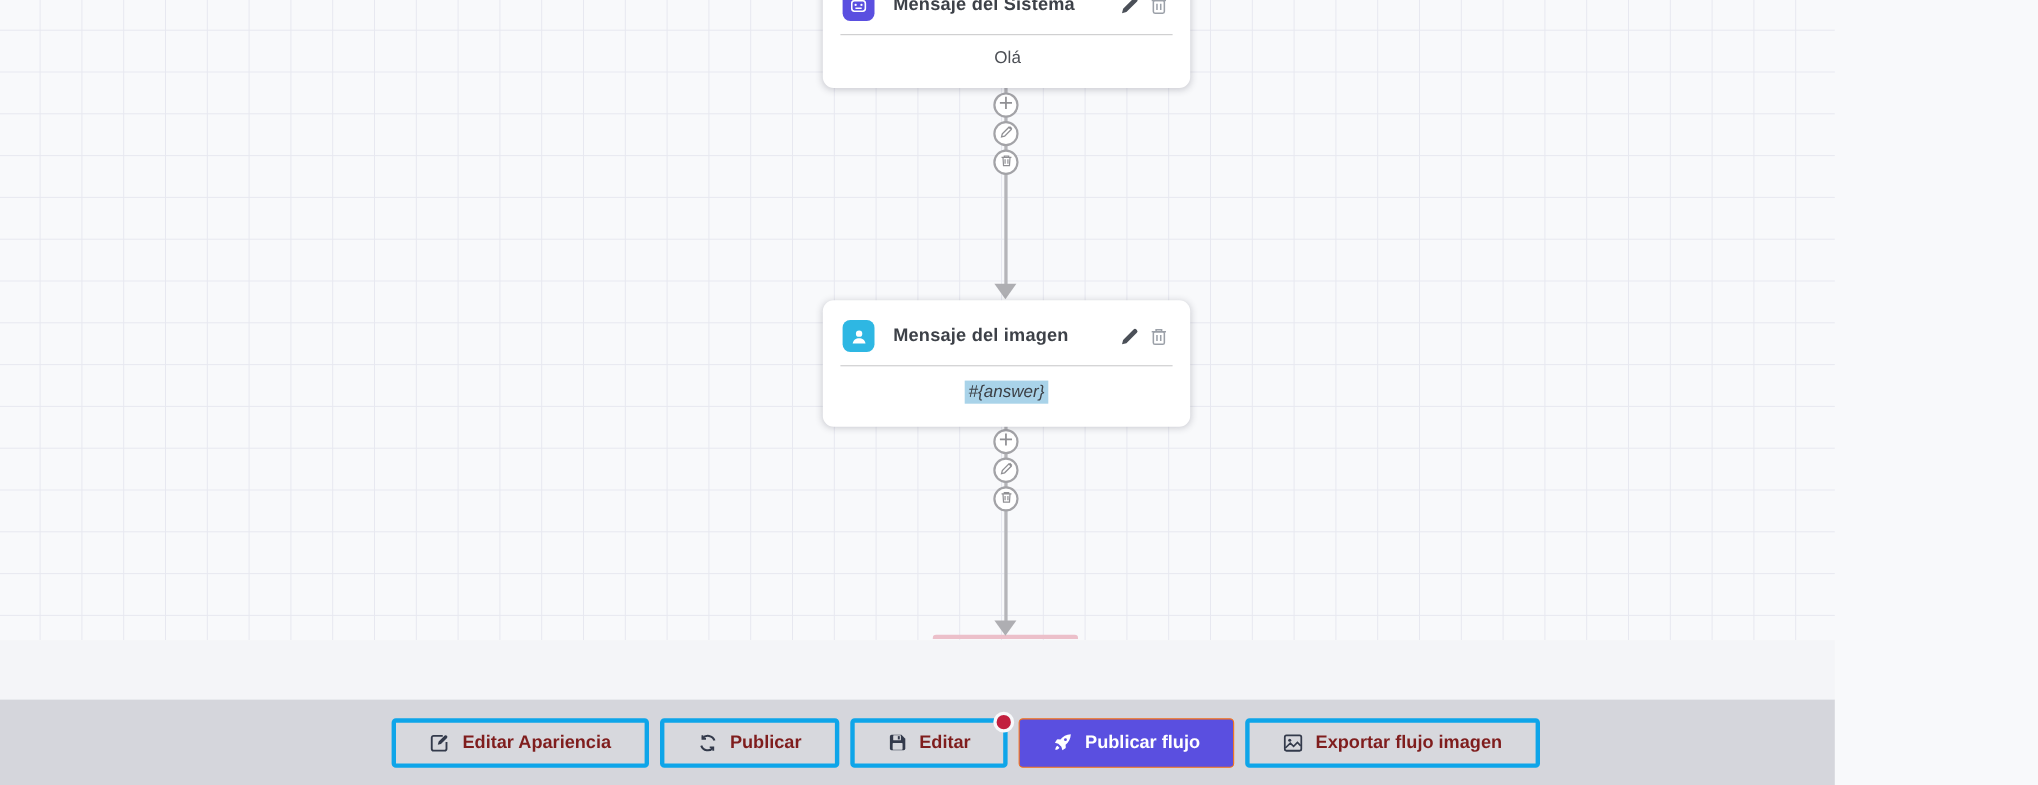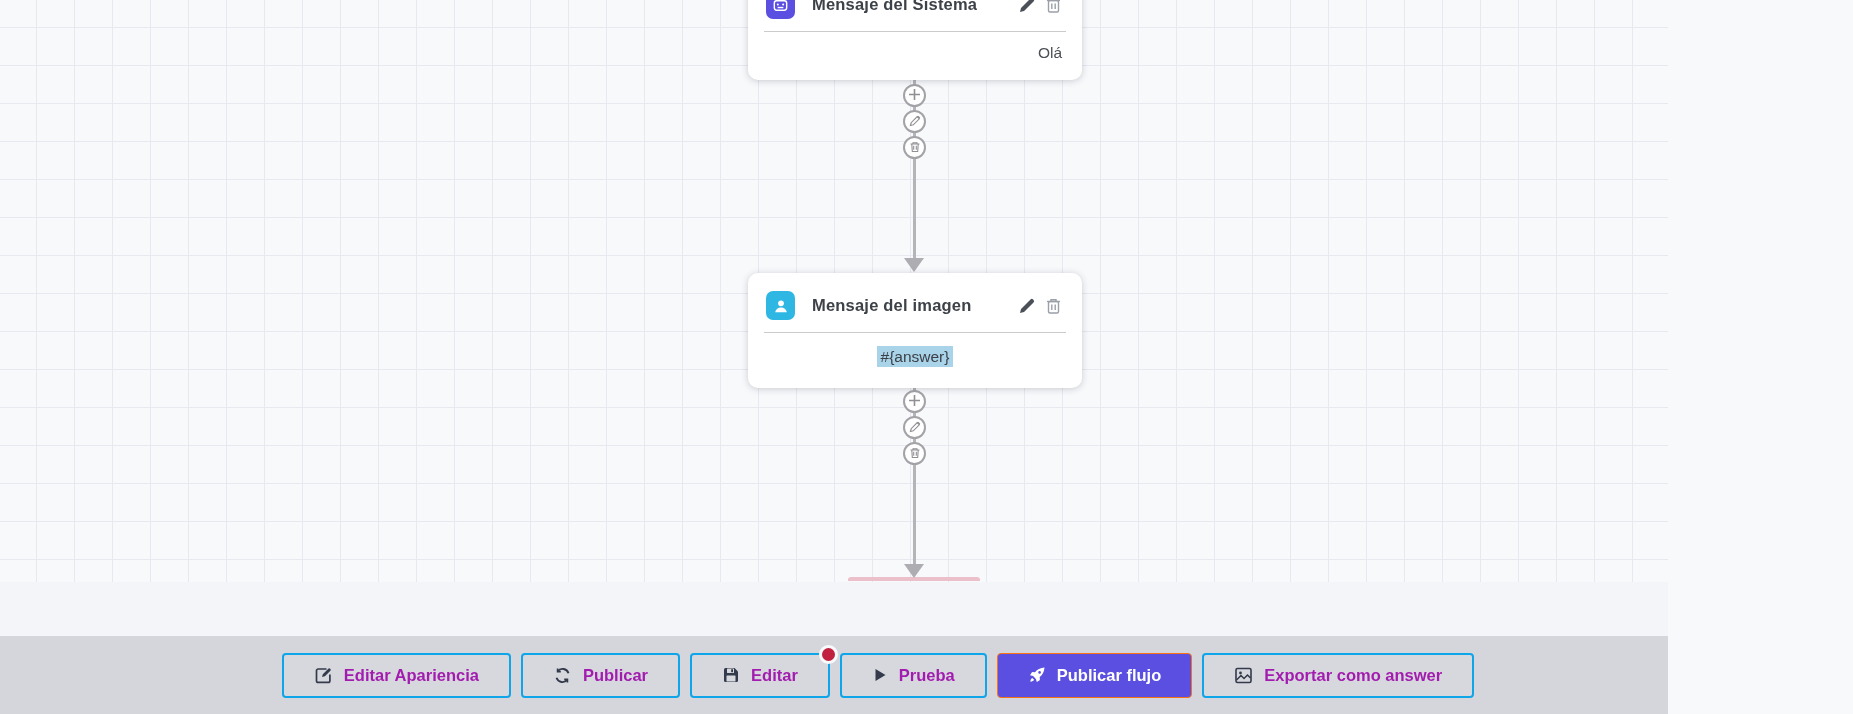--- a/index.html
+++ b/index.html
@@ -20,23 +20,23 @@
   .node { position:absolute; width:334px; background:#ffffff; border-radius:10px;
     box-shadow:0 1px 7px rgba(40,40,60,.22); z-index:5; }
   .node-header { display:flex; align-items:center; padding:18px 20px 12px 18px; }
   .node-icon { width:29px; height:29px; border-radius:7px; display:flex;
     align-items:center; justify-content:center; flex:0 0 auto; }
   .node-title { margin-left:17px; font-size:16.5px; font-weight:bold; color:#3d4148; letter-spacing:.2px; }
   .node-actions { margin-left:auto; display:flex; align-items:center; gap:9px; }
   .node-actions .ic { display:flex; cursor:pointer; }
   .node-divider { border-top:1.5px solid #cbcbcd; margin:0 16px; }
   .node-body { font-size:15.5px; color:#4c4f55; }
-  .node-body.left { text-align:right; padding:12px 20px 18px 22px; }
+  .node-body.left { text-align:center; padding:12px 20px 18px 22px; }
   .node-body.center { text-align:center; padding:15px 20px 22px; }
-  .hl { background:#a9d3e9; padding:2px 4px; color:#3c4046; }
+  .hl { font-style:italic; background:#a9d3e9; padding:2px 4px; color:#3c4046; }
 
   
   .conn-line { position:absolute; width:3px; background:#b5b5b9; z-index:1; }
   .arrow-head { position:absolute; width:0; height:0; border-left:10px solid transparent;
     border-right:10px solid transparent; border-top:14px solid #aeaeb2; z-index:2; }
   .conn-btn { position:absolute; width:23px; height:23px; border-radius:50%;
     background:#fff; border:2px solid #a3a3a7; color:#909094; z-index:3;
     display:flex; align-items:center; justify-content:center; cursor:pointer; }
   .peek-node { position:absolute; left:848px; top:577px; width:132px; height:4px;
     background:#ecc0ca; border-radius:3px 3px 0 0; z-index:1; }
@@ -49,22 +49,22 @@
     border-top:9px solid #54575d; }
   .edge-line { position:absolute; left:1849px; top:0; width:2px; height:676px; background:#a0a4ac; }
   .mini-panel { position:absolute; left:1812px; top:11px; width:58px; height:63px;
     background:#fcfcfd; border:2px solid #646a78; border-radius:10px; z-index:6; }
 
   
   .bottombar { position:absolute; left:0; top:636px; width:1853px; height:78px; background:#d5d6dc; }
   .btn-row { position:absolute; left:0; top:636px; width:1756px; height:78px;
     display:flex; align-items:center; justify-content:center; gap:10px; }
   .tb-btn { position:relative; height:45px; display:flex; align-items:center; gap:11px;
-    padding:0 30px; background:#d7d8dd; border:2px solid #0ea5e9; border-radius:4px;
-    color:#a21caf; font-size:16.5px; font-weight:bold; cursor:pointer; white-space:nowrap; }
+    padding:0 30px; background:#d7d8dd; border:4px solid #0ea5e9; border-radius:4px;
+    color:#7f1d1d; font-size:16.5px; font-weight:bold; cursor:pointer; white-space:nowrap; }
   .tb-btn .bicon { display:flex; align-items:center; }
   .tb-btn.primary { background:#5a4fe0; border:1px solid #f97316; color:#ffffff; }
   .badge-dot { position:absolute; right:-10px; top:-10px; width:19px; height:19px;
     border-radius:50%; background:#c2203f; border:3px solid #f8f9fb; }
 
   
   .help-fab { position:absolute; left:1792px; top:649px; width:45px; height:45px;
     border-radius:50%; background:#5a4fe0; display:flex; align-items:center;
     justify-content:center; cursor:pointer; z-index:8; box-shadow:0 1px 4px rgba(0,0,0,.25); }
   .help-ring { width:26px; height:26px; border-radius:50%; border:3px solid #ffffff;
@@ -229,49 +229,41 @@
           <path d="M2 3.5A1.5 1.5 0 0 1 3.5 2h9L16 5.5v9a1.5 1.5 0 0 1-1.5 1.5h-11A1.5 1.5 0 0 1 2 14.5v-11z" fill="#333a4b"></path>
           <rect x="5" y="2.5" width="7" height="4.5" rx=".6" fill="#d7d8dd"></rect>
           <rect x="9.2" y="3.2" width="1.8" height="3" fill="#333a4b"></rect>
           <rect x="4.5" y="9.5" width="9" height="6" rx=".6" fill="#d7d8dd"></rect>
         </svg>
       </span>
       <span>Editar</span>
       <span class="badge-dot"></span>
     </button>
 
-    <button class="tb-btn">
-      <span class="bicon">
-        <svg width="16" height="16" viewBox="0 0 16 16">
-            <path d="M3.5 2l10 6-10 6z" fill="#333a4b"></path>
-          </svg>
-      </span>
-      <span>Prueba</span>
-    </button>
 
     <button class="tb-btn primary">
       <span class="bicon">
         <svg width="18" height="18" viewBox="0 0 18 18" fill="#ffffff">
           <path d="M16.5 1.5c-4.2.3-7.3 1.9-9.5 4.8L4.6 6.1a1.2 1.2 0 0 0-1 .6L2 9.2l3.1.9 2.8 2.8.9 3.1 2.5-1.6c.4-.2.6-.6.6-1l-.2-2.4c2.9-2.2 4.5-5.3 4.8-9.5z"></path>
           <circle cx="11.6" cy="6.4" r="1.3" fill="#5a4fe0"></circle>
           <path d="M4.3 11.9c-1 .3-1.9 2-2 3.8 1.8-.1 3.5-1 3.8-2z"></path>
         </svg>
       </span>
       <span>Publicar flujo</span>
     </button>
 
     <button class="tb-btn">
       <span class="bicon">
         <svg width="19" height="19" viewBox="0 0 19 19" fill="none" stroke="#333a4b" stroke-width="1.6">
           <rect x="2" y="2.5" width="15" height="14" rx="1.5"></rect>
           <circle cx="6.5" cy="7" r="1.4" fill="#333a4b" stroke="none"></circle>
           <path d="M2.5 14l4.5-4.5 3 3 3.5-3.5 3 3" stroke-width="1.5"></path>
         </svg>
       </span>
-      <span>Exportar como answer</span>
+      <span>Exportar flujo imagen</span>
     </button>
 
   </div>
 
   <div class="help-fab">
     <div class="help-ring">
       <span>?</span>
     </div>
   </div>
 

